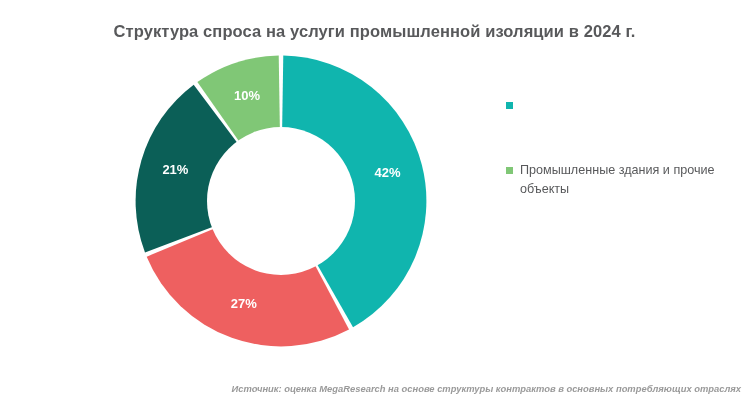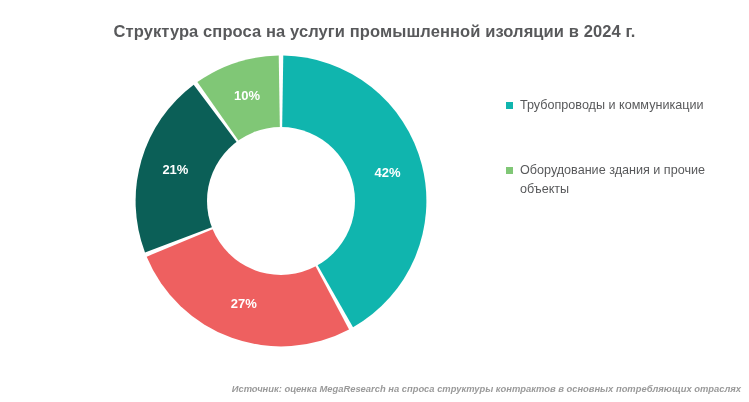--- a/index.html
+++ b/index.html
@@ -119,27 +119,26 @@
       <text class="slice-label" x="108.7" y="249.5" text-anchor="middle" dominant-baseline="middle">27%</text>
       <text class="slice-label" x="40.4" y="115.3" text-anchor="middle" dominant-baseline="middle">21%</text>
       <text class="slice-label" x="112.0" y="41.4" text-anchor="middle" dominant-baseline="middle">10%</text>
     </svg>
   </div>
 
   <div id="legend">
 
     <div class="legend-item">
       <span class="legend-swatch" style="background:#10b5ae"></span>
-      <span class="legend-label">Трубопроводы и коммуникации</span>
     </div>
 
 
 
     <div class="legend-item">
       <span class="legend-swatch" style="background:#80c776"></span>
-      <span class="legend-label">Оборудование здания и прочие объекты</span>
+      <span class="legend-label">Промышленные здания и прочие объекты</span>
     </div>
 
   </div>
 
-  <div id="source-note">Источник: оценка MegaResearch на спроса структуры контрактов в основных потребляющих отраслях</div>
+  <div id="source-note">Источник: оценка MegaResearch на основе структуры контрактов в основных потребляющих отраслях</div>
 
 </div>
 
 </body></html>

